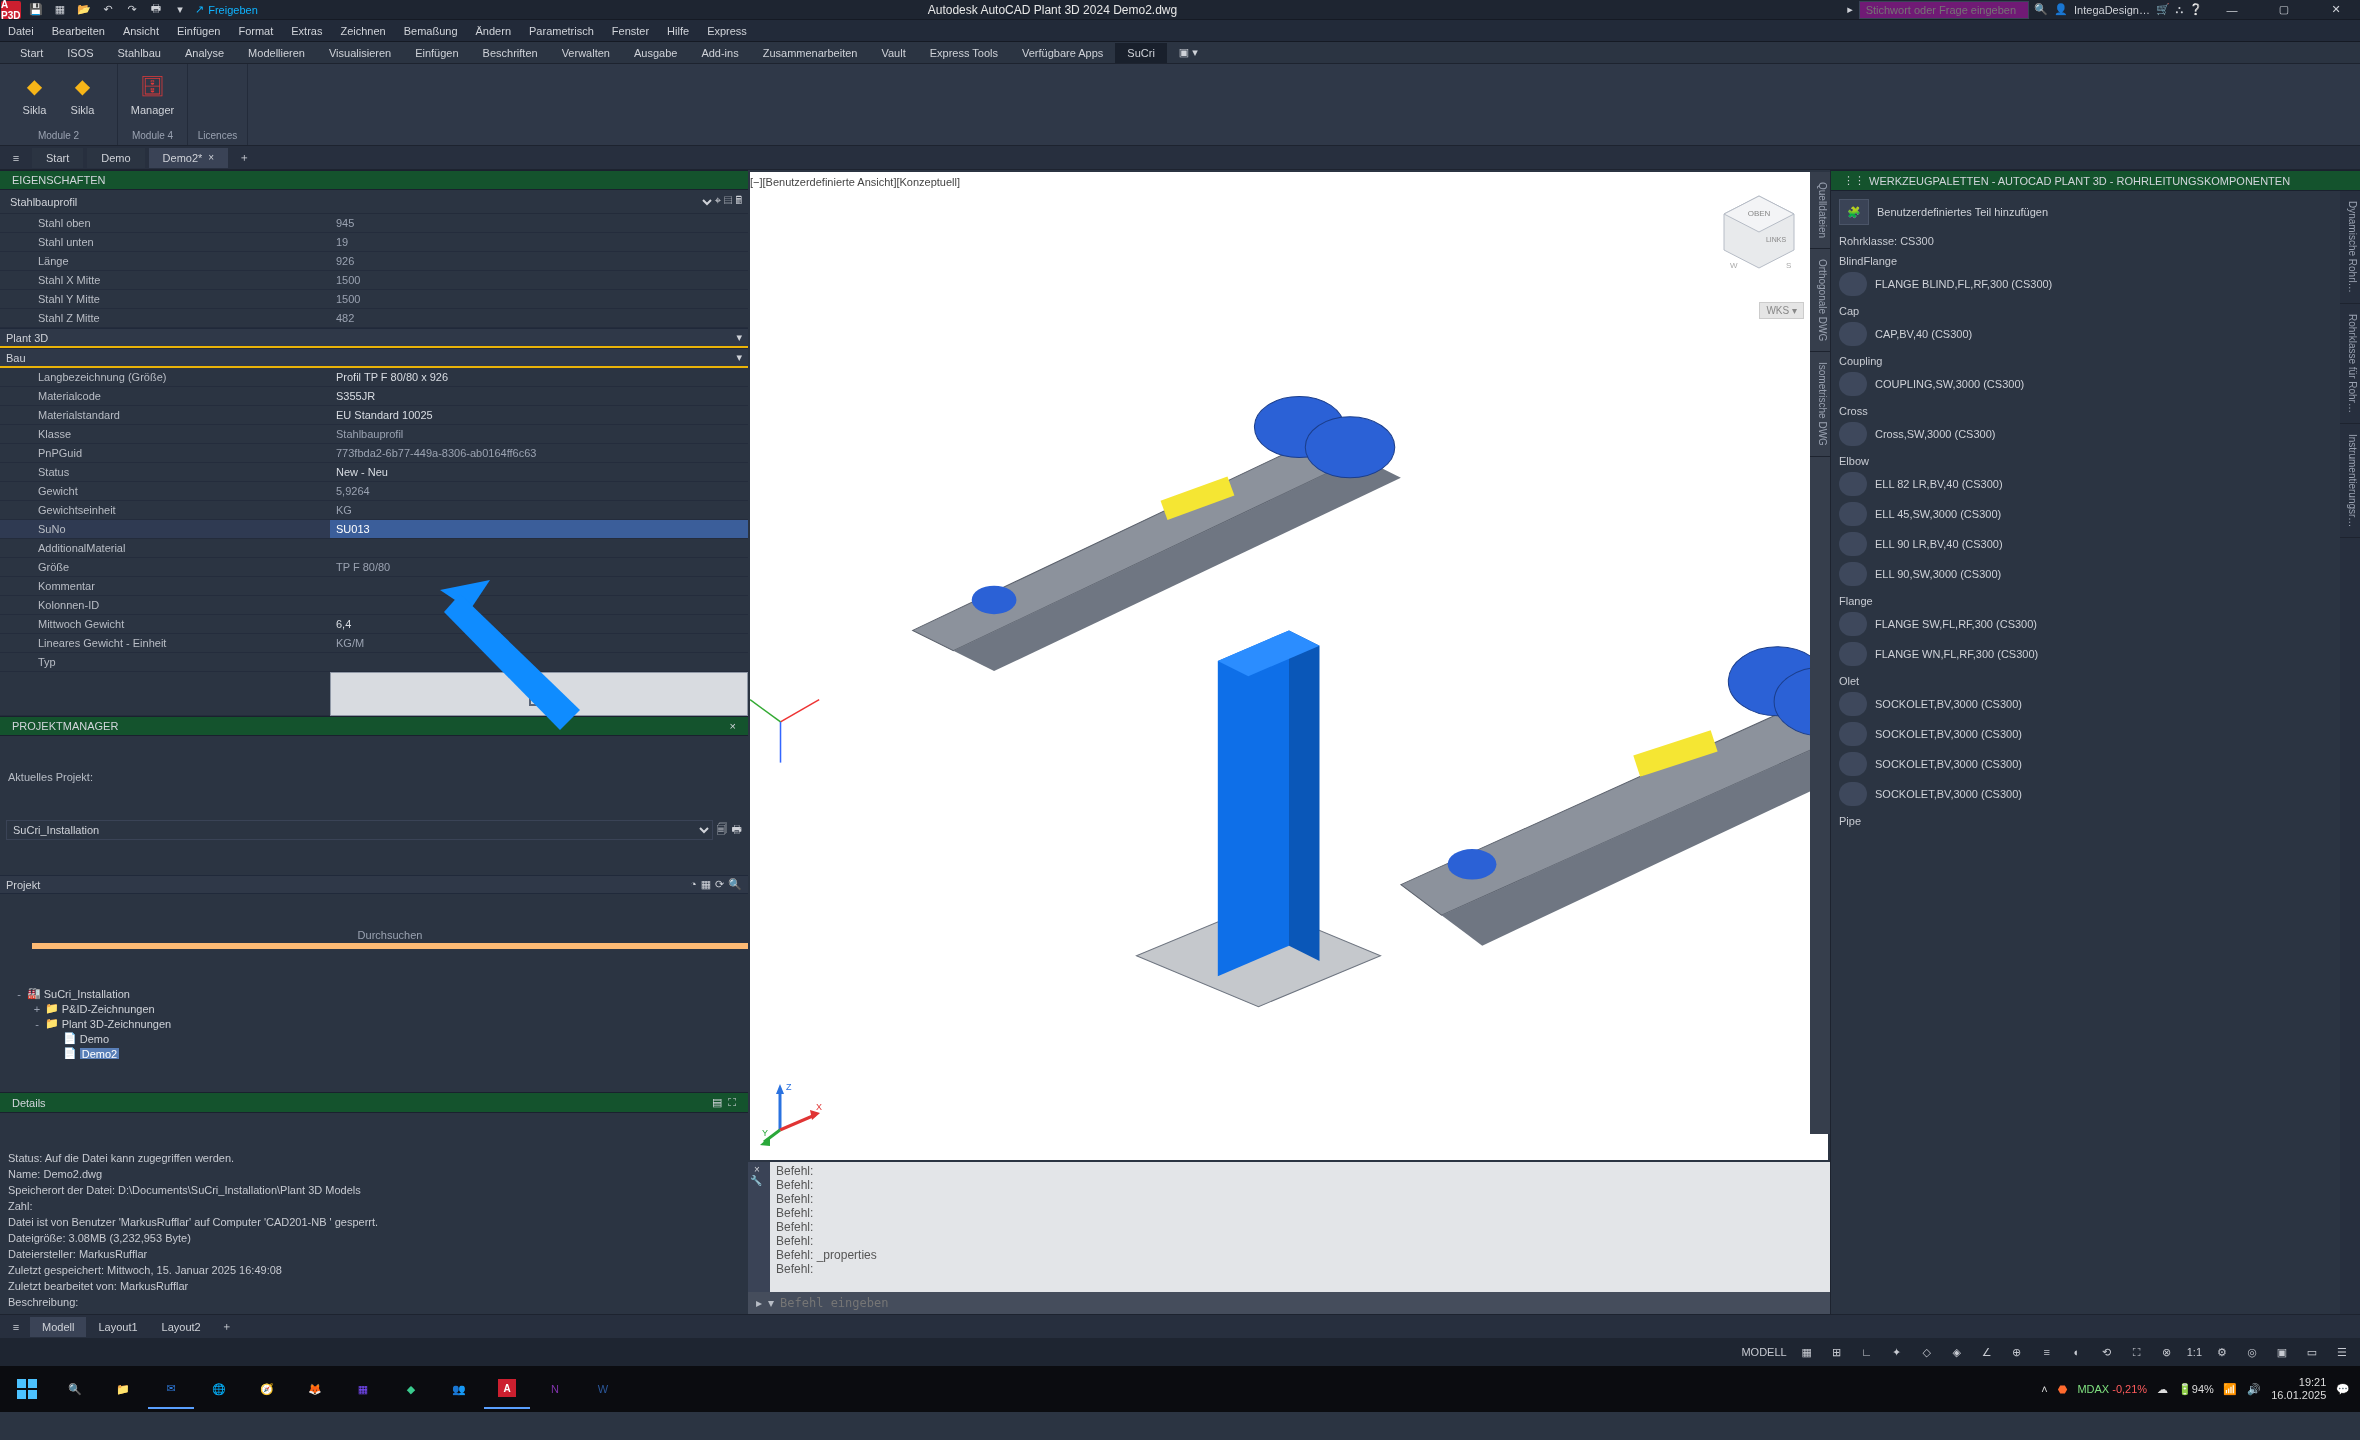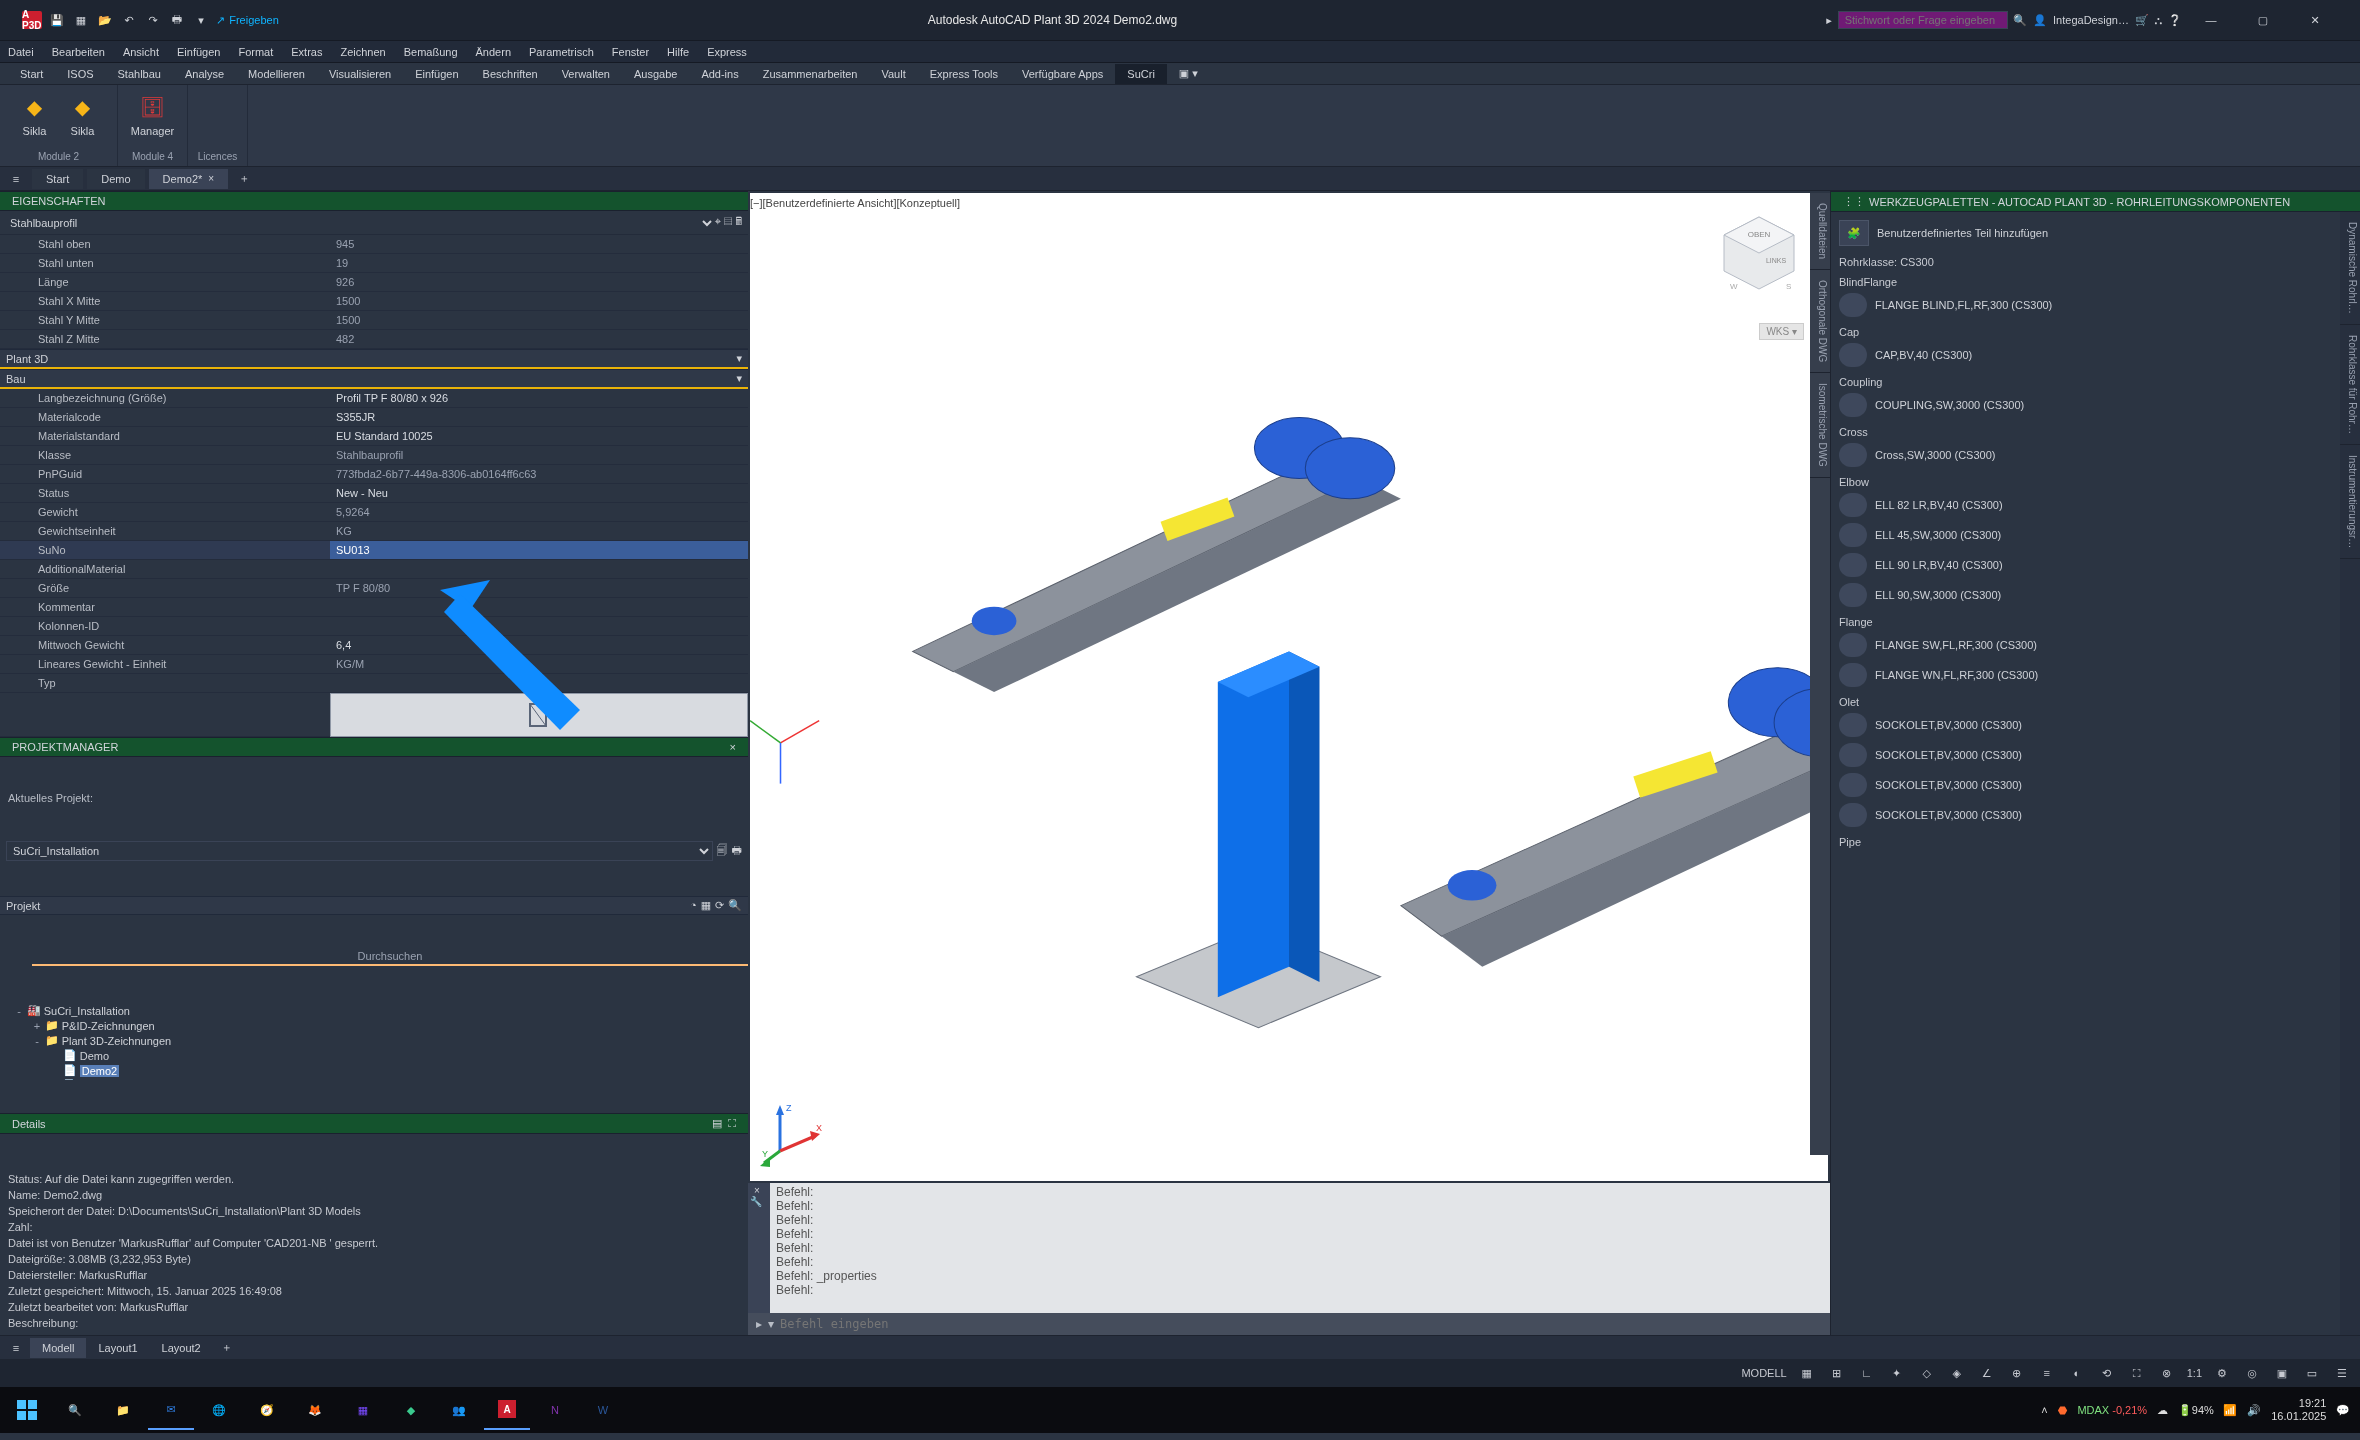--- a/index.html
+++ b/index.html
@@ -1,17 +1,17 @@
 <!DOCTYPE html>
 <html><head>
 <meta charset="utf-8">
 <style>
 * { margin: 0; padding: 0; box-sizing: border-box; font-family: "Segoe UI", Arial, sans-serif; }
 body { background: #2b3442; color: #cfd2d8; font-size: 11px; overflow: hidden; width: 2360px; height: 1440px; position: relative; }
-.titlebar { height: 41px; background: #1e2531; display: flex; align-items: center; padding: 0 22px; border-bottom: 1px solid #151a24; }
+.titlebar { height: 20px; background: #1e2531; display: flex; align-items: center; padding: 0 1px; border-bottom: 1px solid #151a24; }
 .titlebar .left { display: flex; gap: 6px; align-items: center; }
 .titlebar .center { flex: 1; text-align: center; font-size: 12px; color: #e7e7e7; }
 .titlebar .right { display: flex; gap: 6px; align-items: center; }
 .app-icon { width: 20px; height: 18px; background: #cc1f2f; color: #fff; font-weight: bold; font-size: 10px; display: flex; align-items: center; justify-content: center; border-radius: 2px; }
 .qa-icon { width: 18px; height: 18px; display: flex; align-items: center; justify-content: center; cursor: pointer; }
 .share { color: #0fb4ff; font-size: 11px; display: flex; align-items: center; gap: 4px; }
 .search-field { background: #701a75; border: 1px solid #394356; color: #9aa2b1; padding: 2px 6px; font-size: 11px; width: 170px; }
 .win-btn { width: 46px; height: 30px; display: flex; align-items: center; justify-content: center; cursor: pointer; }
 .menubar { height: 22px; background: #222a39; display: flex; align-items: center; gap: 18px; padding: 0 8px; font-size: 11px; color: #d0d3d9; border-bottom: 1px solid #151a24; }
 .menubar span { cursor: pointer; }
@@ -42,21 +42,21 @@
 .prop-label { padding: 2px 8px 2px 38px; color: #b9bdc5; border-bottom: 1px solid #242c3c; font-size: 11px; height: 19px; line-height: 15px; }
 .prop-value { padding: 2px 6px; color: #9aa2b1; border-bottom: 1px solid #242c3c; font-size: 11px; height: 19px; line-height: 15px; }
 .prop-value.white { color: #d9dde3; }
 .prop-img-cell { grid-column: 2; background: #d8dbe0; height: 44px; display: flex; align-items: center; justify-content: center; border: 1px solid #8f97a5; }
 .arrow-overlay { position: absolute; left: 430px; top: 580px; pointer-events: none; z-index: 5; }
 .pm-panel { flex: 1; display: flex; flex-direction: column; min-height: 0; gap: 33px; }
 .pm-sub { padding: 2px 8px; font-size: 11px; color: #b7bcc5; }
 .pm-combo { display: flex; padding: 2px 6px; gap: 4px; align-items: center; }
 .pm-combo select { flex: 1; background: #2b3442; border: 1px solid #3a4356; color: #d0d3d9; padding: 2px; font-size: 11px; }
 .pm-sect { background: #2f3848; padding: 2px 6px; display: flex; justify-content: space-between; align-items: center; border-top: 1px solid #20293a; border-bottom: 1px solid #20293a; }
-.pm-browse { text-align: center; padding: 2px; color: #9aa2b1; border-bottom: 2px solid #fdba74; margin-left: 32px; }
+.pm-browse { text-align: center; padding: 2px; color: #9aa2b1; border-bottom: 6px solid #fdba74; margin-left: 32px; }
 .pm-tree { padding: 4px 4px; font-size: 11px; height: 170px; overflow: auto; }
 .tree-row { display: flex; align-items: center; gap: 3px; padding: 1px 0; cursor: pointer; }
 .tree-row .ex { width: 10px; text-align: center; color: #9aa2b1; }
 .tree-row.sel span.label { background: #597fb8; color: #fff; padding: 0 2px; }
 .details-body { padding: 4px 8px; font-size: 11px; color: #c7cad1; line-height: 16px; height: 180px; }
 
 .center-col { flex: 1; display: flex; flex-direction: column; background: #2b3442; position: relative; }
 .viewport { flex: 1; background: #ffffff; position: relative; margin: 2px; overflow: hidden; }
 .vp-header { position: absolute; top: 4px; left: 0; font-size: 11px; color: #444; }
 .viewcube { position: absolute; top: 16px; right: 24px; width: 90px; height: 90px; }

